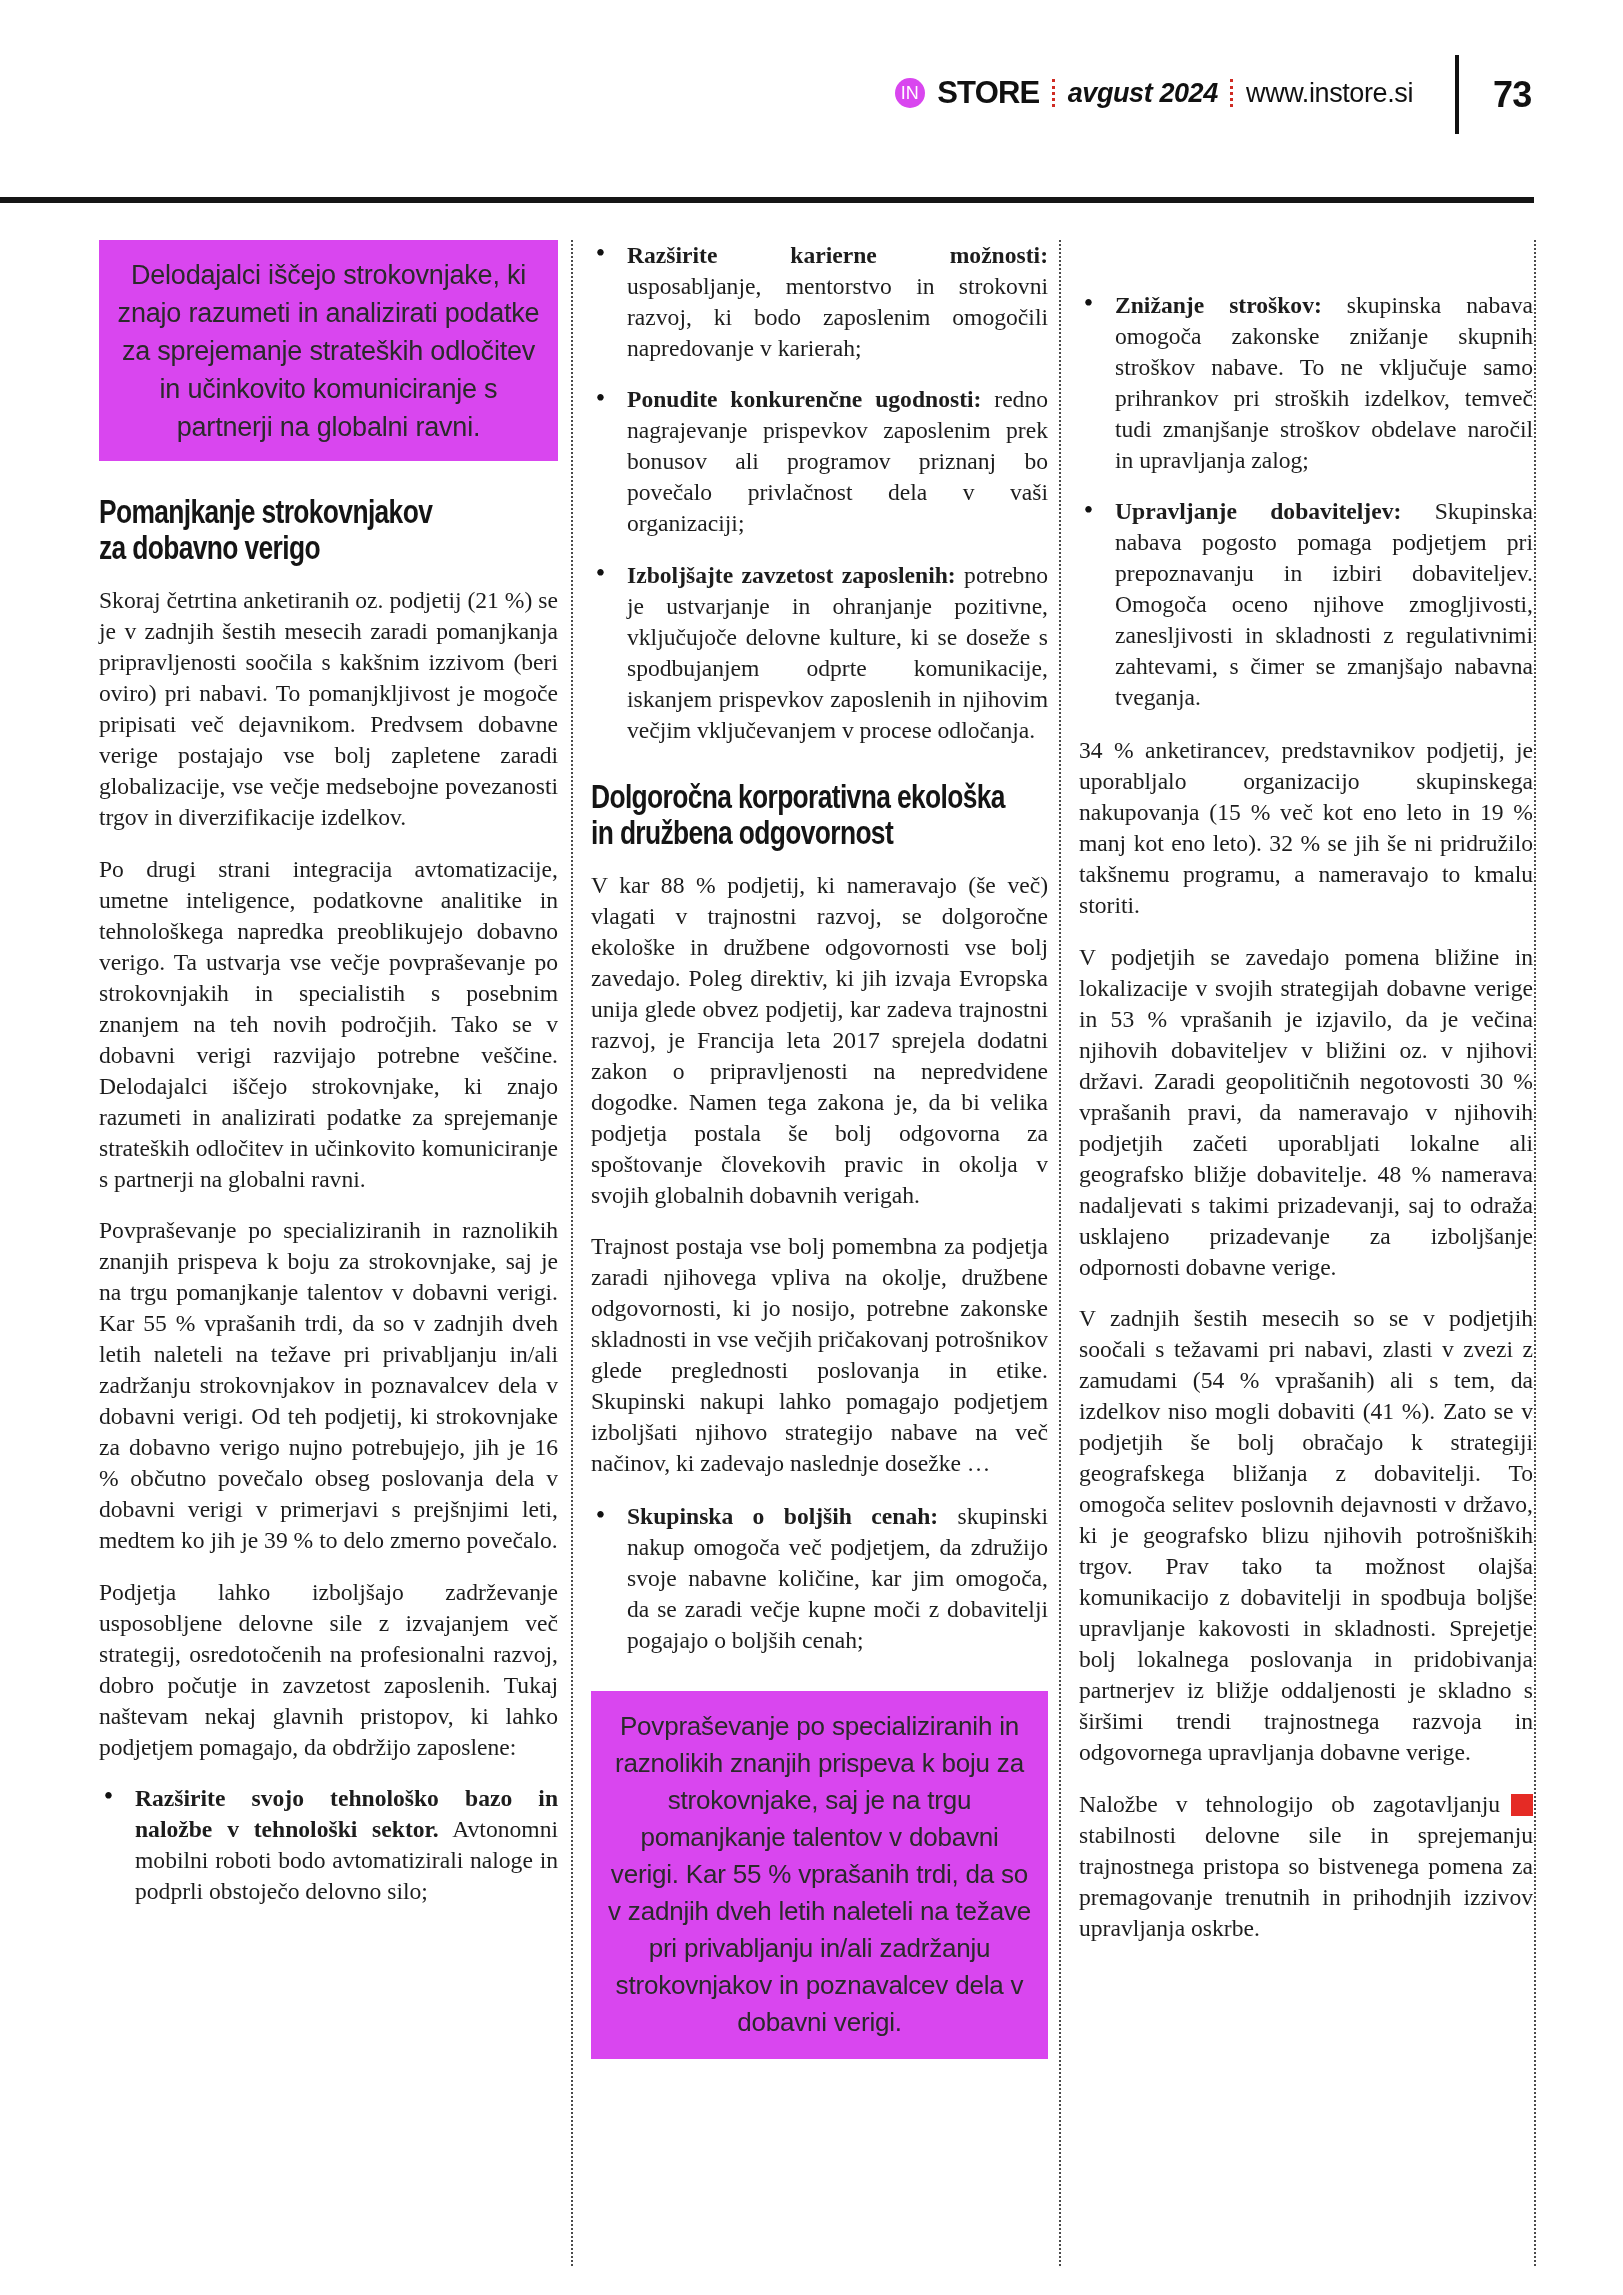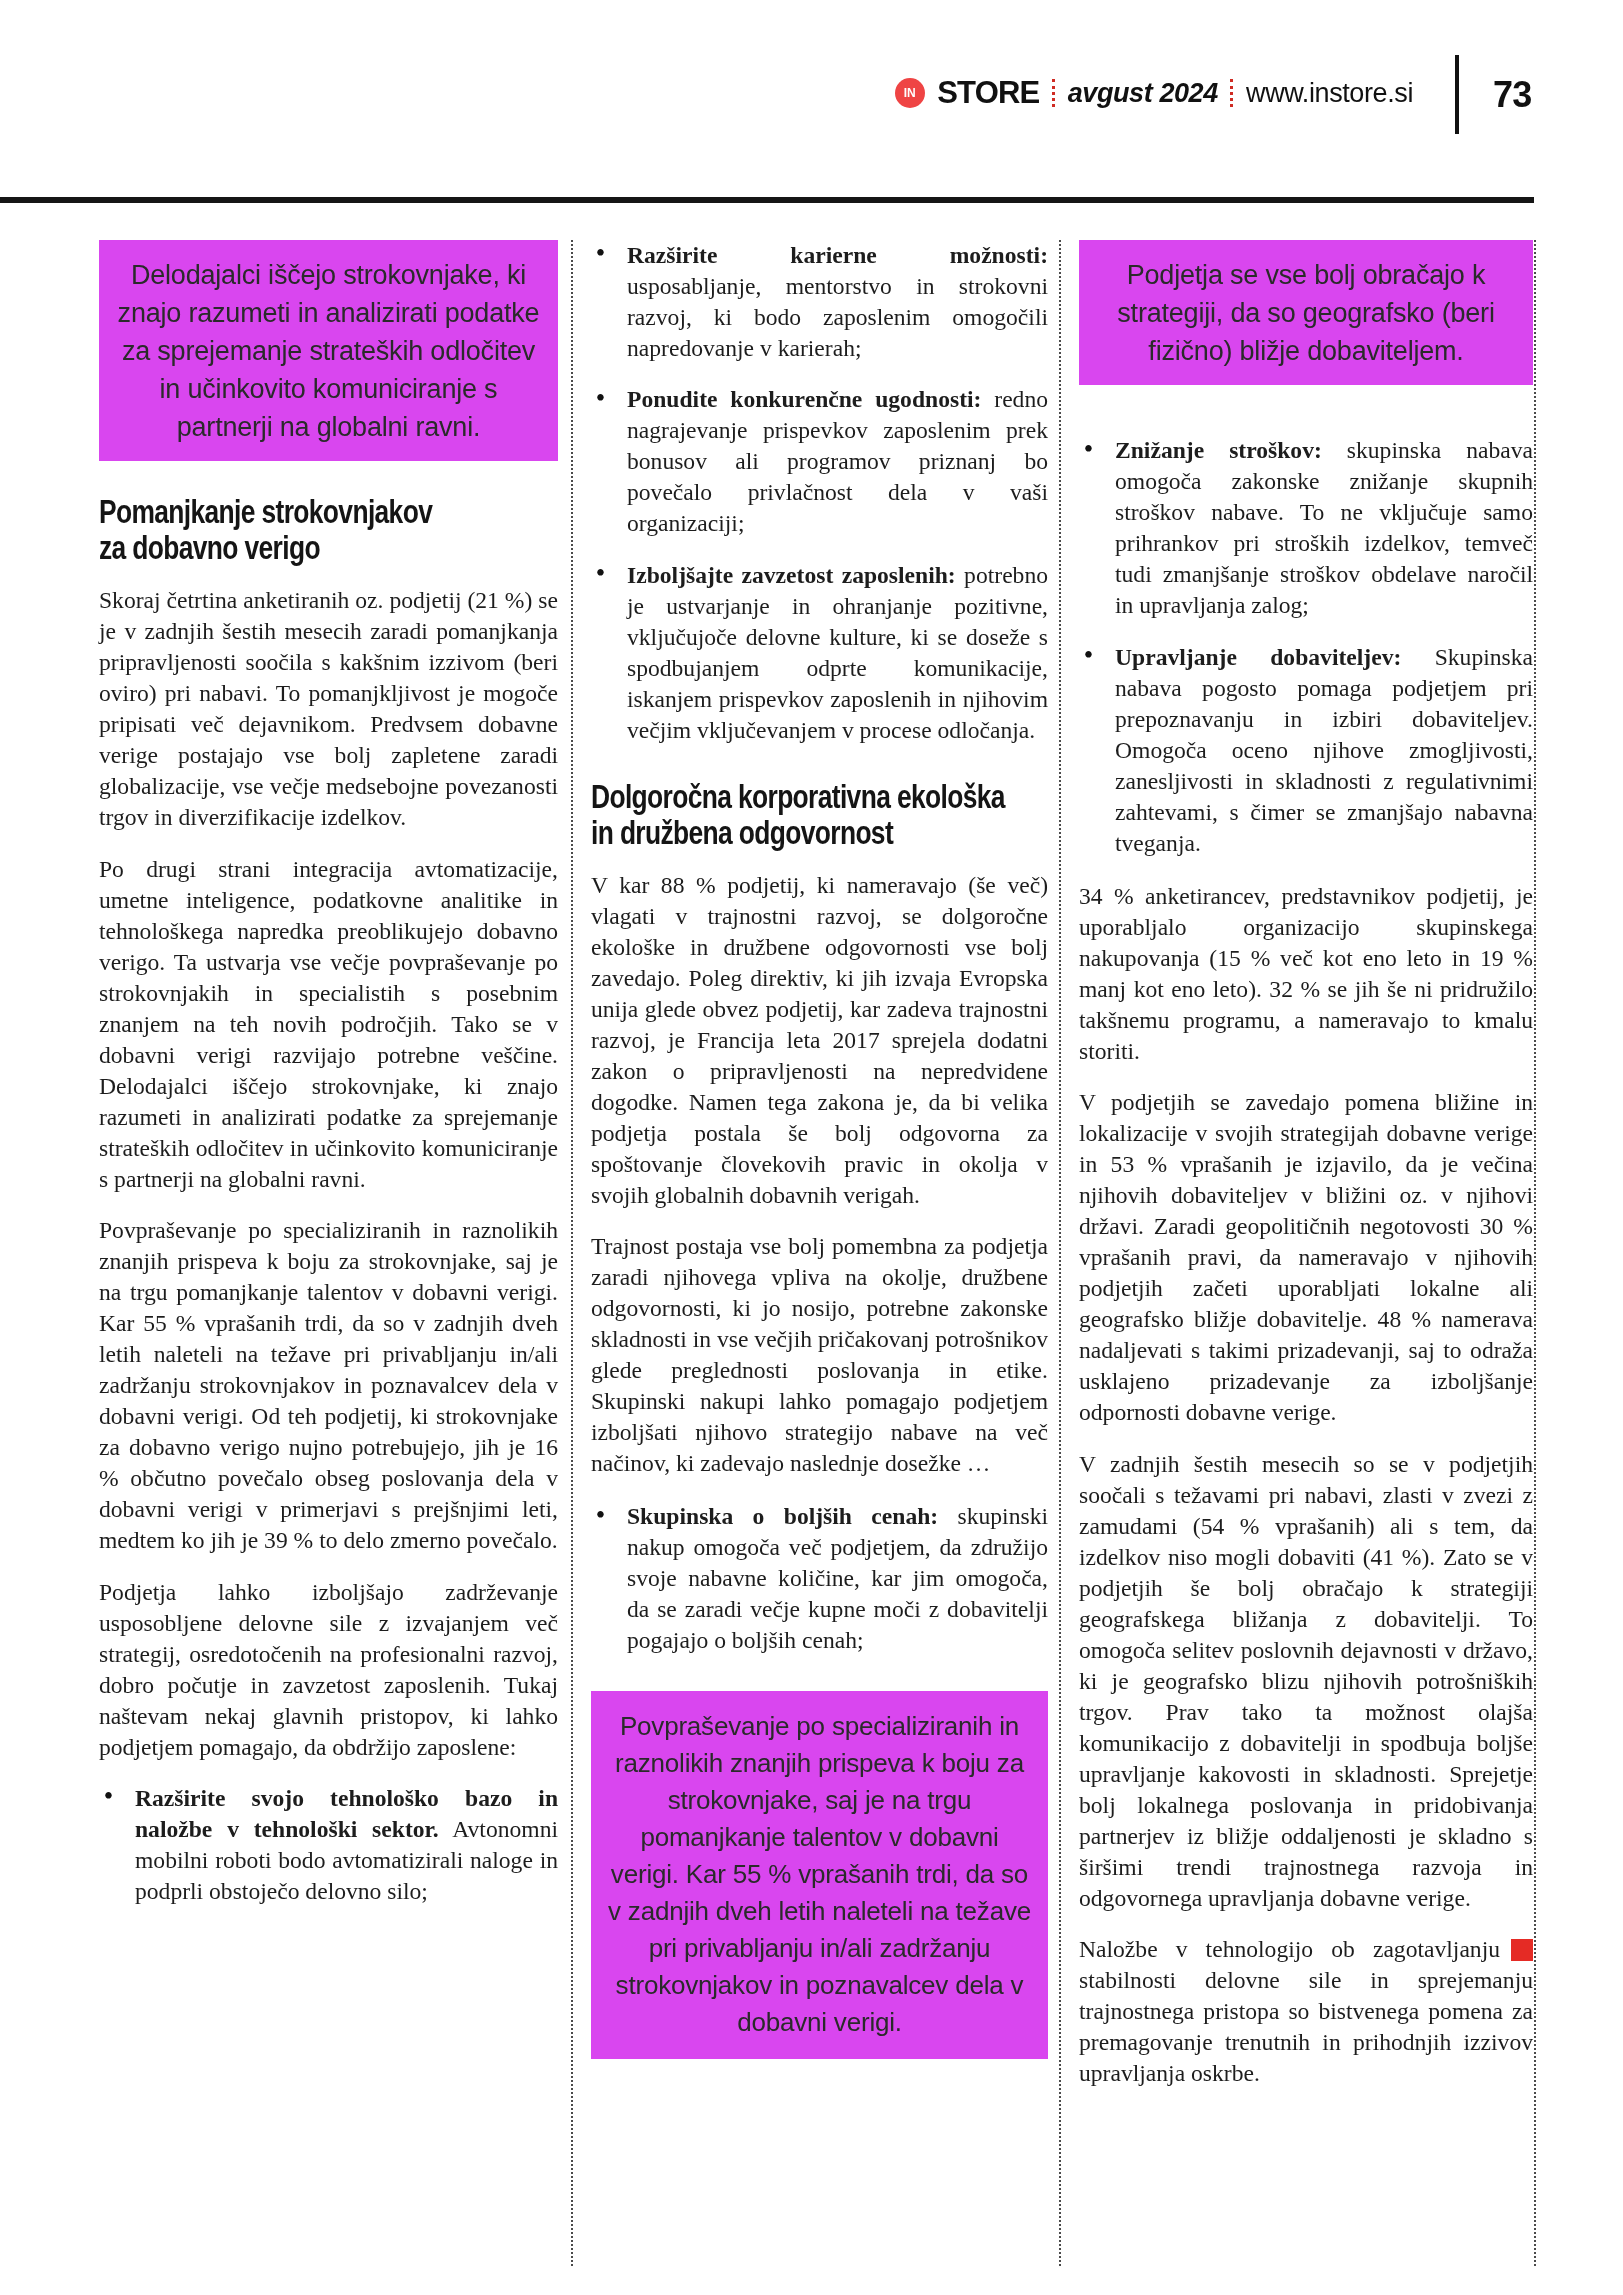--- a/index.html
+++ b/index.html
@@ -14,23 +14,23 @@
 
   
   .header-group{
     position:absolute;top:75px;right:210px;
     display:flex;align-items:center;gap:12.6px;
     font-family:"Liberation Sans",sans-serif;
     white-space:nowrap;
   }
   .logo-disc{
     width:30px;height:30px;border-radius:50%;
-    background:#ef4444;color:#fff;
+    background:#d946ef;color:#fff;
     display:flex;align-items:center;justify-content:center;
-    font-weight:bold;font-size:12px;letter-spacing:0;
+    font-weight:normal;font-size:18px;letter-spacing:0;
   }
   .brand{font-weight:bold;font-size:31px;letter-spacing:-0.8px;color:#111;}
   .hdr-dotsep{width:0;height:28px;border-left:3.1px dotted #cf2b23;}
   .issue{font-weight:bold;font-size:27px;letter-spacing:-0.4px;color:#111;font-style:italic;}
   .website{font-size:27px;letter-spacing:-0.4px;color:#111;text-align:right;}
   .hdr-bar{position:absolute;left:1455px;top:55px;width:3.9px;height:79px;background:#111;}
   .page-num{
     position:absolute;left:1493px;top:74px;
     font-family:"Liberation Sans",sans-serif;
     font-weight:bold;font-size:36px;letter-spacing:-0.8px;color:#111;
@@ -166,21 +166,20 @@
 
     <div class="bullet mt24" style="margin-top:22px;">
       <span class="dot">•</span>
       <span class="lead">Skupinska o boljših cenah:</span><span> skupinski nakup omogoča več podjetjem, da združijo svoje nabavne količine, kar jim omogoča, da se zaradi večje kupne moči z dobavitelji pogajajo o boljših cenah;</span>
     </div>
 
     <div class="quote-box qb2">Povpraševanje po specializiranih in raznolikih znanjih prispeva k boju za strokovnjake, saj je na trgu pomanjkanje talentov v dobavni verigi. Kar 55 % vprašanih trdi, da so v zadnjih dveh letih naleteli na težave pri privabljanju in/ali zadržanju strokovnjakov in poznavalcev dela v dobavni verigi.</div>
   </div>
 
   <div class="col col3">
-    <div class="quote-box">Podjetja se vse bolj obračajo k strategiji, da so geografsko (beri fizično) bližje dobaviteljem.</div>
 
     <div class="bullet mt64" style="margin-top:50px;">
       <span class="dot">•</span>
       <span class="lead">Znižanje stroškov:</span><span> skupinska nabava omogoča zakonske znižanje skupnih stroškov nabave. To ne vključuje samo prihrankov pri stroških izdelkov, temveč tudi zmanjšanje stroškov obdelave naročil in upravljanja zalog;</span>
     </div>
     <div class="bullet">
       <span class="dot">•</span>
       <span class="lead">Upravljanje dobaviteljev:</span><span> Skupinska nabava pogosto pomaga podjetjem pri prepoznavanju in izbiri dobaviteljev. Omogoča oceno njihove zmogljivosti, zanesljivosti in skladnosti z regulativnimi zahtevami, s čimer se zmanjšajo nabavna tveganja.</span>
     </div>
 

